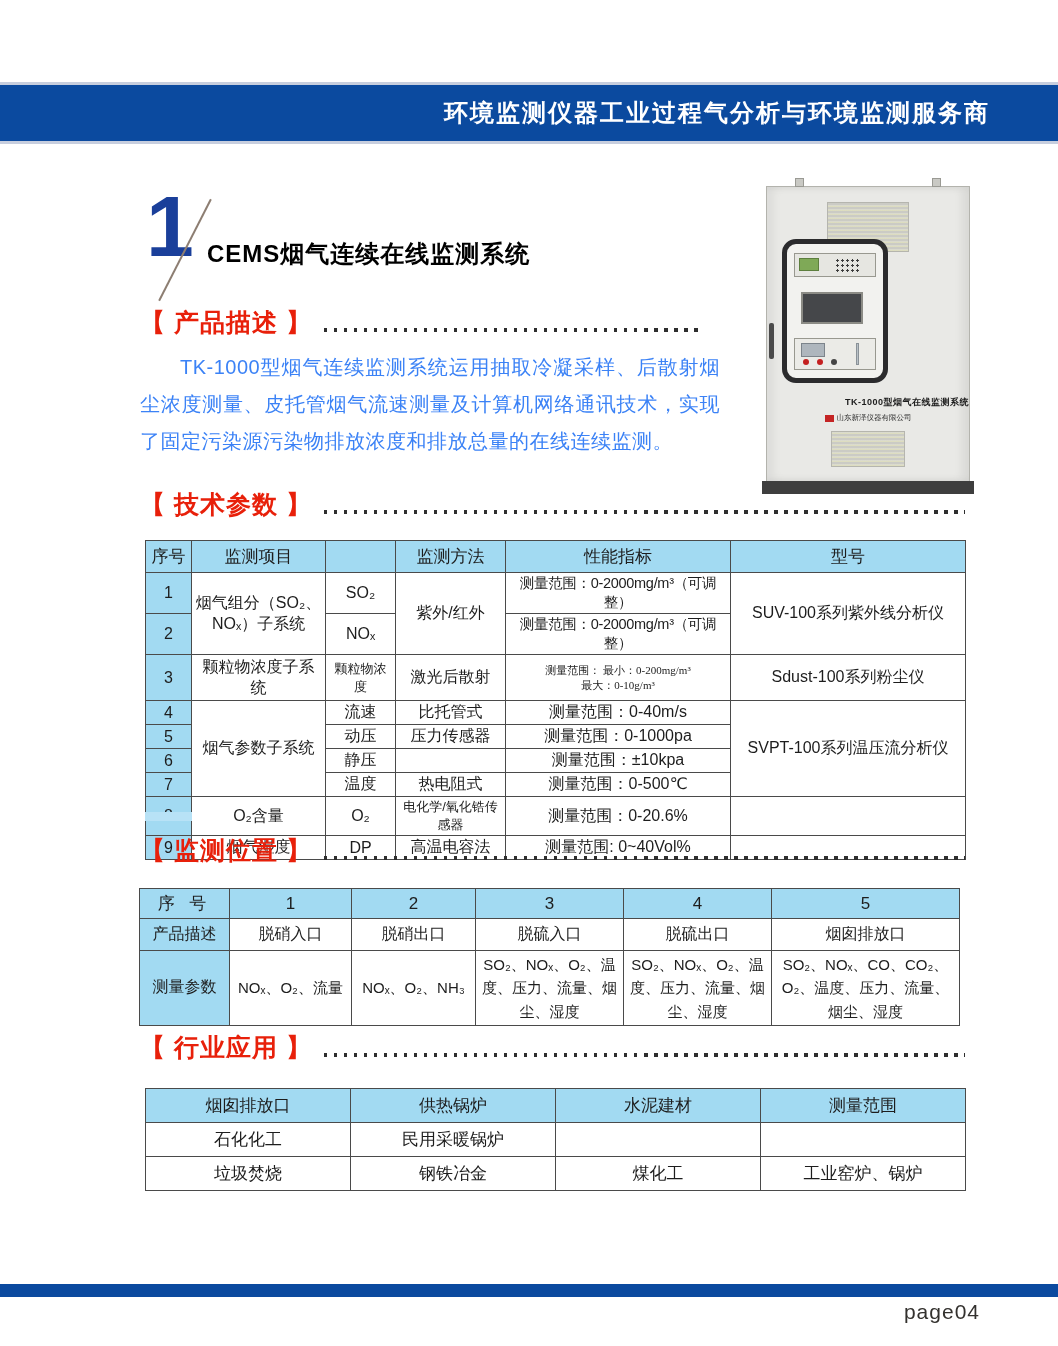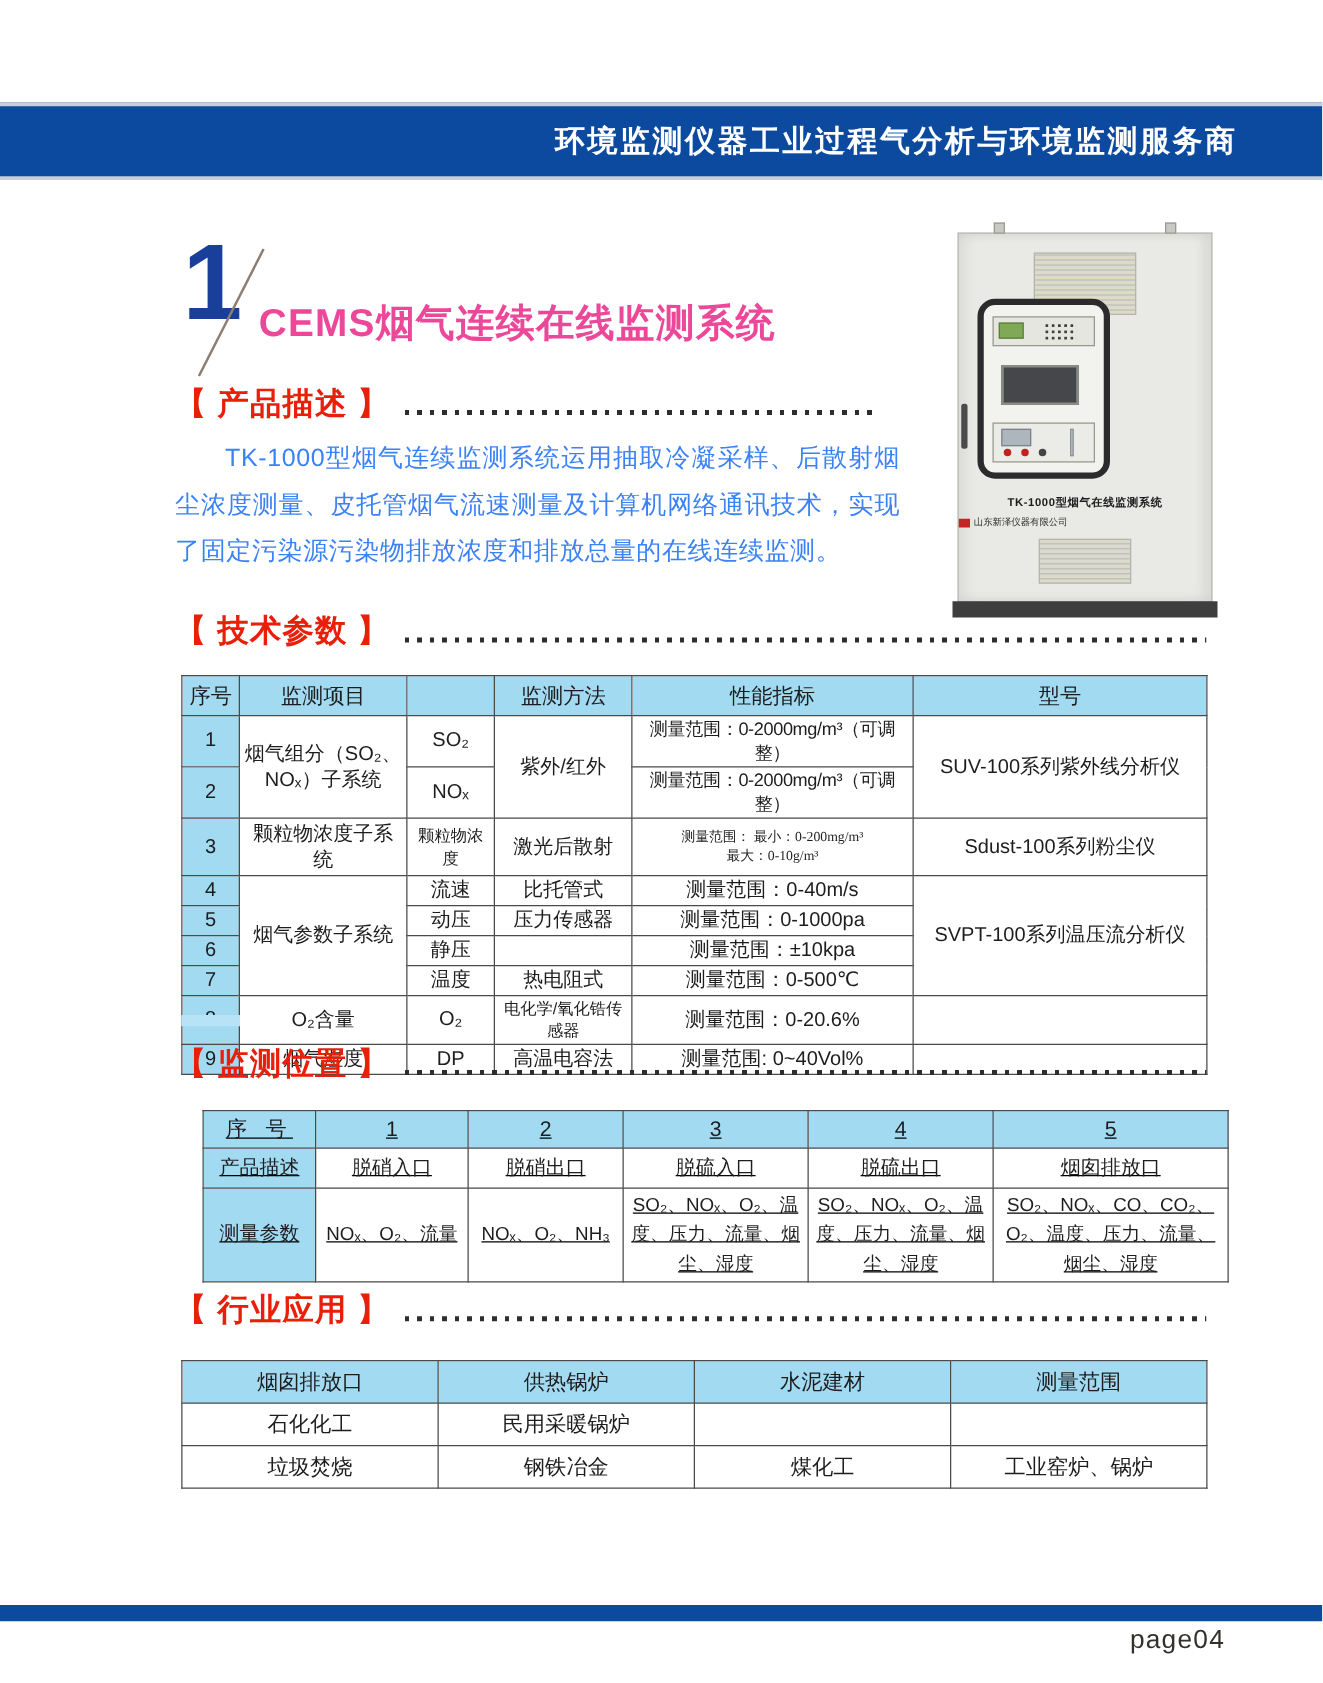--- a/index.html
+++ b/index.html
@@ -14,21 +14,21 @@
     display:flex; align-items:center; justify-content:flex-end;
     padding:0 68px 0 135px;
   }
   .header-bar span { color:#ffffff; font-weight:bold; font-size:24px; letter-spacing:2px; white-space:nowrap; }
   .footer-bar { position:absolute; left:0; top:1284px; width:1058px; height:13px; background:#0b4a9f; }
   .page-num { position:absolute; top:1300px; right:78px; font-size:21px; color:#33312e; letter-spacing:1px; }
 
   
   .big-num { position:absolute; left:146px; top:183px; font-size:86px; font-weight:bold; color:#1a3f9a; line-height:1; }
   .slash { position:absolute; left:184px; top:193px; width:2px; height:114px; background:#8d7e72; transform:rotate(27deg); }
-  .main-title { position:absolute; left:207px; top:238px; font-size:31px; font-weight:bold; color:#ec4899; letter-spacing:1px; white-space:nowrap; }
+  .main-title { position:absolute; left:207px; top:238px; font-size:24px; font-weight:bold; color:#000000; letter-spacing:1px; white-space:nowrap; }
 
   
   .sec-heading { position:absolute; display:flex; align-items:flex-end; }
   .sec-label { color:#e8200a; font-size:25px; font-weight:bold; white-space:nowrap; letter-spacing:1px; }
   .dots { flex:1; height:4px; margin:0 0 7px 12px;
           background-image:repeating-linear-gradient(90deg,#2e2e2e 0 3.5px,transparent 3.5px 10px); }
   .hd-desc { left:140px; top:306px; width:562px; }
   .hd-tech { left:140px; top:488px; width:825px; }
   .hd-pos  { left:140px; top:834px; width:825px; }
   .hd-ind  { left:140px; top:1031px; width:825px; }
@@ -45,21 +45,21 @@
   .tbl td, .tbl th {
     border:1px solid #4a4a4a; text-align:center; vertical-align:middle;
     font-size:16px; font-weight:normal; color:#1d1d1d; padding:1px 3px; overflow:hidden;
   }
   .tbl .hd { background:#a2daf2; font-size:17px; }
   .tbl .no { background:#a2daf2; }
   .tech { left:145px; top:540px; width:820px; }
   .tech .small { font-size:13px; }
   .tech .tight { font-size:14.5px; letter-spacing:-0.3px; }
   .tech .pre { white-space:pre-line; font-size:11px; line-height:1.3;font-family:Liberation Serif, serif; }
-  .pos { left:162px; top:888px; width:820px;text-decoration:underline; }
+  .pos { left:139px; top:888px; width:820px; }
   .pos .param { font-size:15px; line-height:1.55; padding:2px 4px; }
   .ind { left:145px; top:1088px; width:820px; }
   .ind td { font-size:17px; }
   .col-strip { position:absolute; left:145px; top:812px; width:47px; height:9px; background:#b8e2f6; }
 
   
   .cabinet { position:absolute; left:766px; top:186px; width:204px; height:296px;
              background:#e9e9e6; border:1px solid #b3b3ad;
              box-shadow:inset -7px 0 9px rgba(0,0,0,0.07), inset 7px 0 9px rgba(0,0,0,0.05); }
   .hook { position:absolute; top:-9px; width:9px; height:9px; background:#c9c9c4; border:1px solid #9a9a94; }
@@ -76,23 +76,23 @@
   .inst1 .keys { position:absolute; right:14px; top:4px; width:26px; height:14px;
                  background-image:radial-gradient(#3c3c3c 1px, transparent 1.2px); background-size:5px 5px; }
   .inst2 { position:absolute; left:14px; top:48px; width:62px; height:32px; background:#45474a; border:2px solid #8b8b85; }
   .inst3 { position:absolute; left:7px; top:94px; width:82px; height:32px; background:#ebebe7; border:1px solid #98988f; }
   .inst3 .lcd { position:absolute; left:6px; top:4px; width:24px; height:14px; background:#aeb6bd; border:1px solid #7c848b; }
   .inst3 .btn { position:absolute; bottom:4px; width:6px; height:6px; border-radius:50%; background:#c42020; }
   .inst3 .b1 { left:8px; } .inst3 .b2 { left:22px; }
   .inst3 .b3 { left:36px; background:#444; }
   .inst3 .gauge { position:absolute; right:16px; top:4px; width:3px; height:22px; background:#b9c1c7; border:1px solid #8a9298; }
   .handle { position:absolute; left:2px; top:136px; width:5px; height:36px; background:#4a4a4a; border-radius:2px; }
-  .cab-label { position:absolute; left:0; top:209px; width:100%; text-align:center;
+  .cab-label { position:absolute; left:0; top:209px; width:100%; text-align:right;
                font-size:9px; font-weight:bold; color:#1c1c1c; letter-spacing:0.5px; }
-  .cab-company { position:absolute; left:0; top:226px; width:100%; text-align:left;
+  .cab-company { position:absolute; left:0; top:226px; width:100%; text-align:center;
                  font-size:7.5px; color:#2c2c2c; }
   .logo-mark { display:inline-block; width:9px; height:7px; background:#c42424; margin-right:3px; vertical-align:middle; }
   .cab-base { position:absolute; left:-5px; right:-5px; bottom:-13px; height:13px; background:#3e3e3e; }
 </style>
 </head>
 <body>
 
 <div class="page">
 
   <div class="header-bar">

